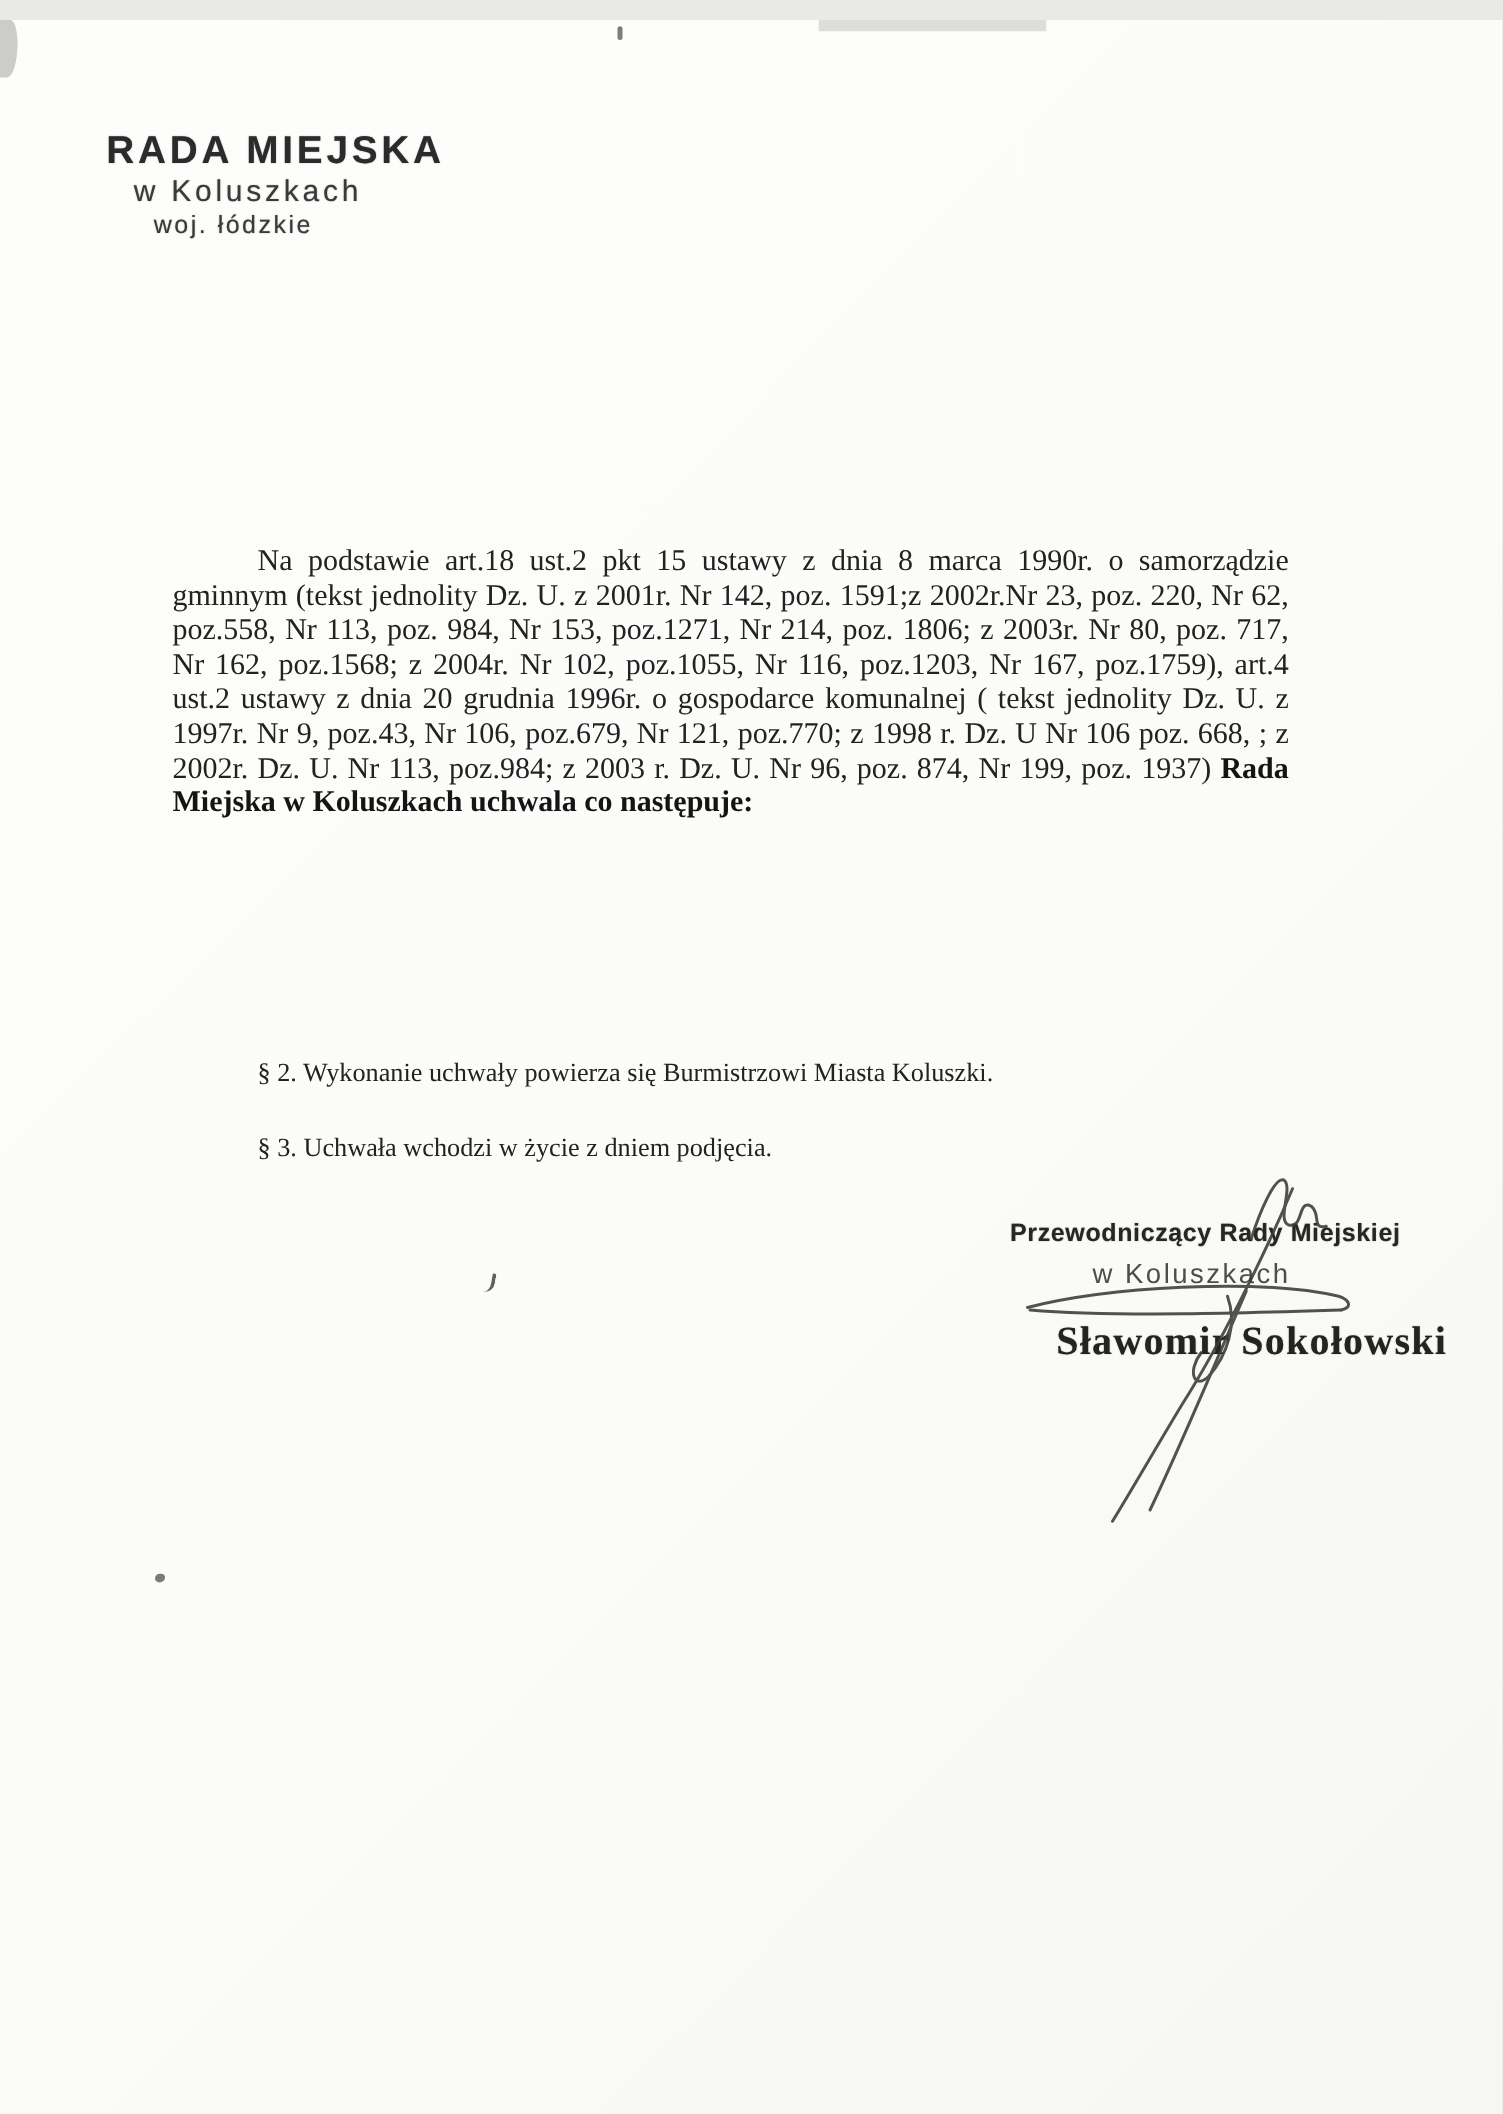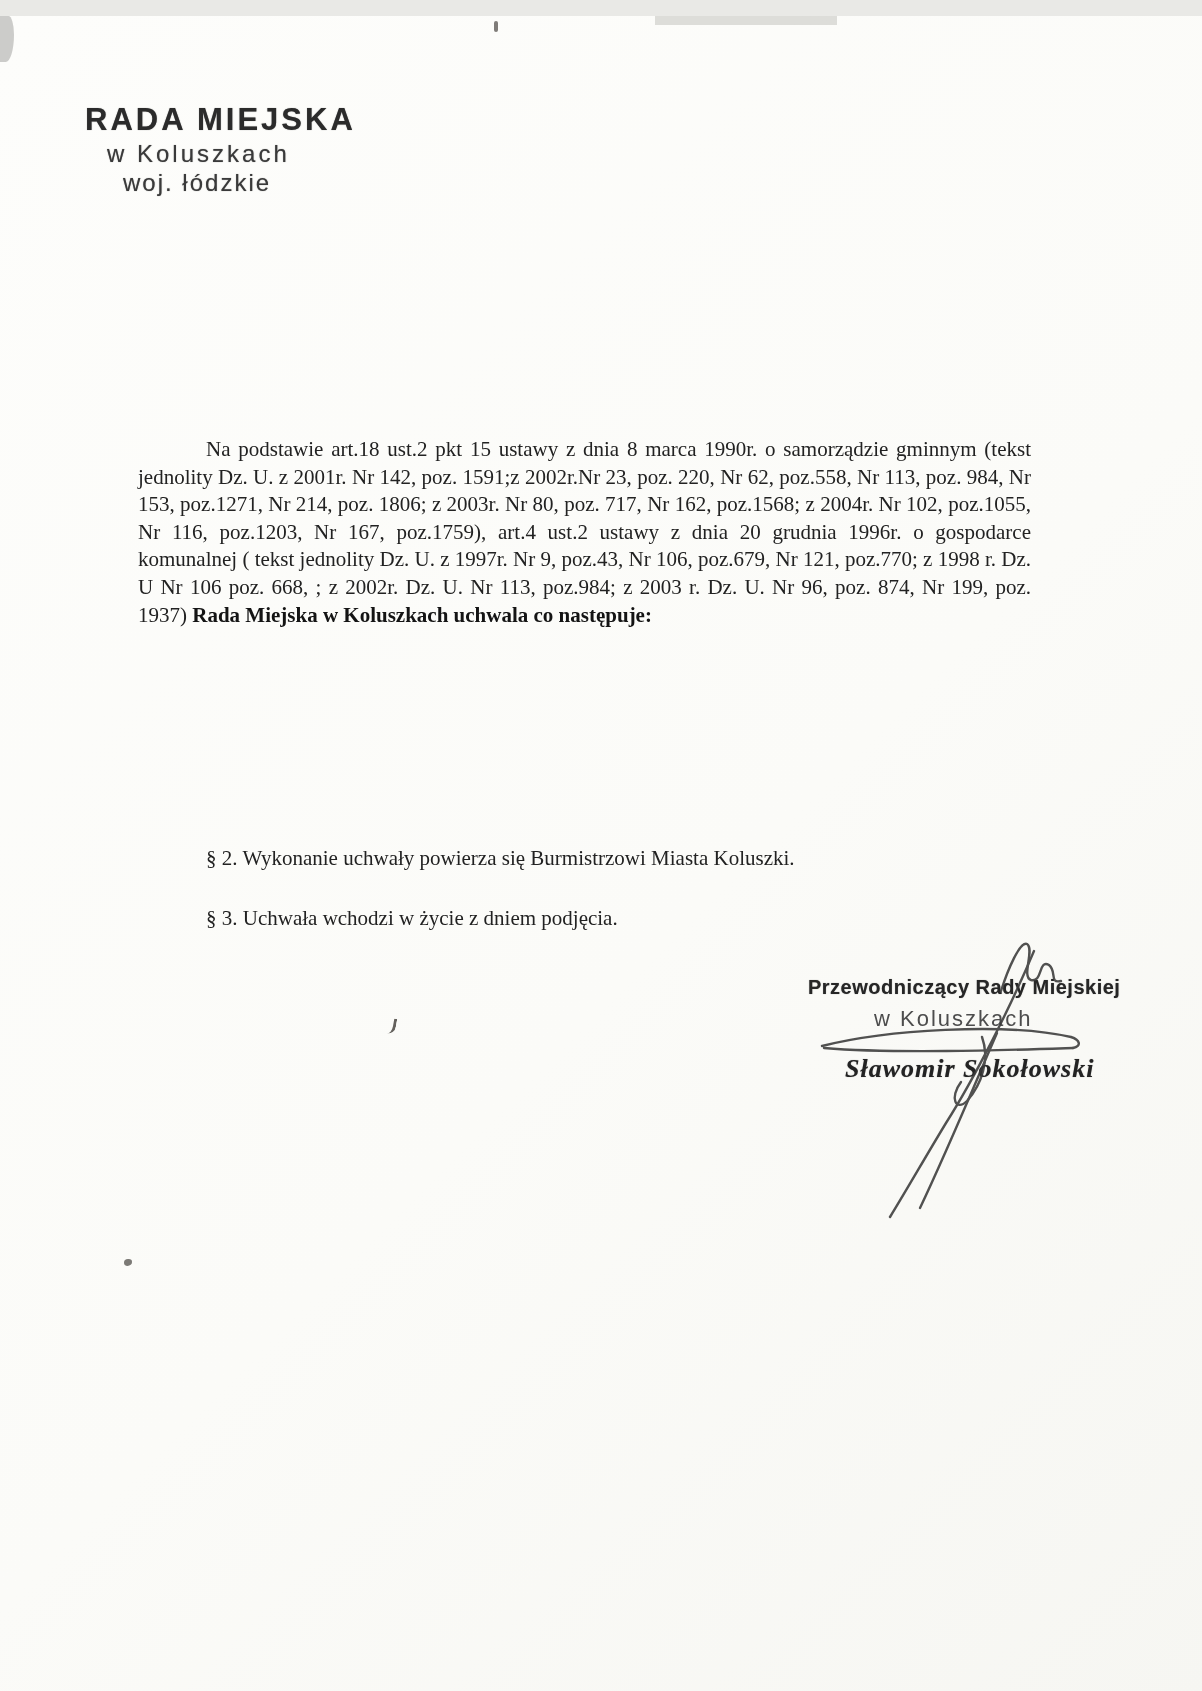--- a/index.html
+++ b/index.html
@@ -33,21 +33,21 @@
     font-weight: bold;
     letter-spacing: 3px;
   }
   .stamp-header .s2 {
     font-size: 24px;
     letter-spacing: 3px;
     margin: 2px 0 0 22px;
     color: #3a3a3a;
   }
   .stamp-header .s3 {
-    font-size: 24px;
+    font-size: 20px;
     letter-spacing: 2px;
     margin: 1px 0 0 38px;
     color: #3a3a3a;
   }
 
   
   .title-block {
     position: absolute;
     left: 415px;
     top: 178px;
@@ -69,21 +69,21 @@
     text-align: justify;
     margin: 0;
   }
 
   
   .preamble {
     position: absolute;
     left: 138px;
     top: 420px;
     width: 893px;
-    font-size: 21px;
+    font-size: 24px;
     line-height: 27.6px;
     text-align: justify;
     text-indent: 68px;
     margin: 0;
     color: #222;
   }
   .preamble b { color: #141414; }
 
   
   .section {
@@ -122,23 +122,22 @@
     font-family: "Liberation Sans", sans-serif;
     font-size: 22px;
     letter-spacing: 2px;
     color: #4d4d4d;
     white-space: nowrap;
   }
   .sig-name {
     position: absolute;
     left: 845px;
     top: 1038px;
-    font-style: italic;
-    font-weight: bold;
-    font-size: 26px;
+    font-weight: bold;
+    font-size: 32px;
     letter-spacing: 1px;
     color: #232323;
     text-shadow: 0 0 1px rgba(40,40,40,.45);
     white-space: nowrap;
   }
   .sig-ink {
     position: absolute;
     left: 770px;
     top: 895px;
     width: 340px;

